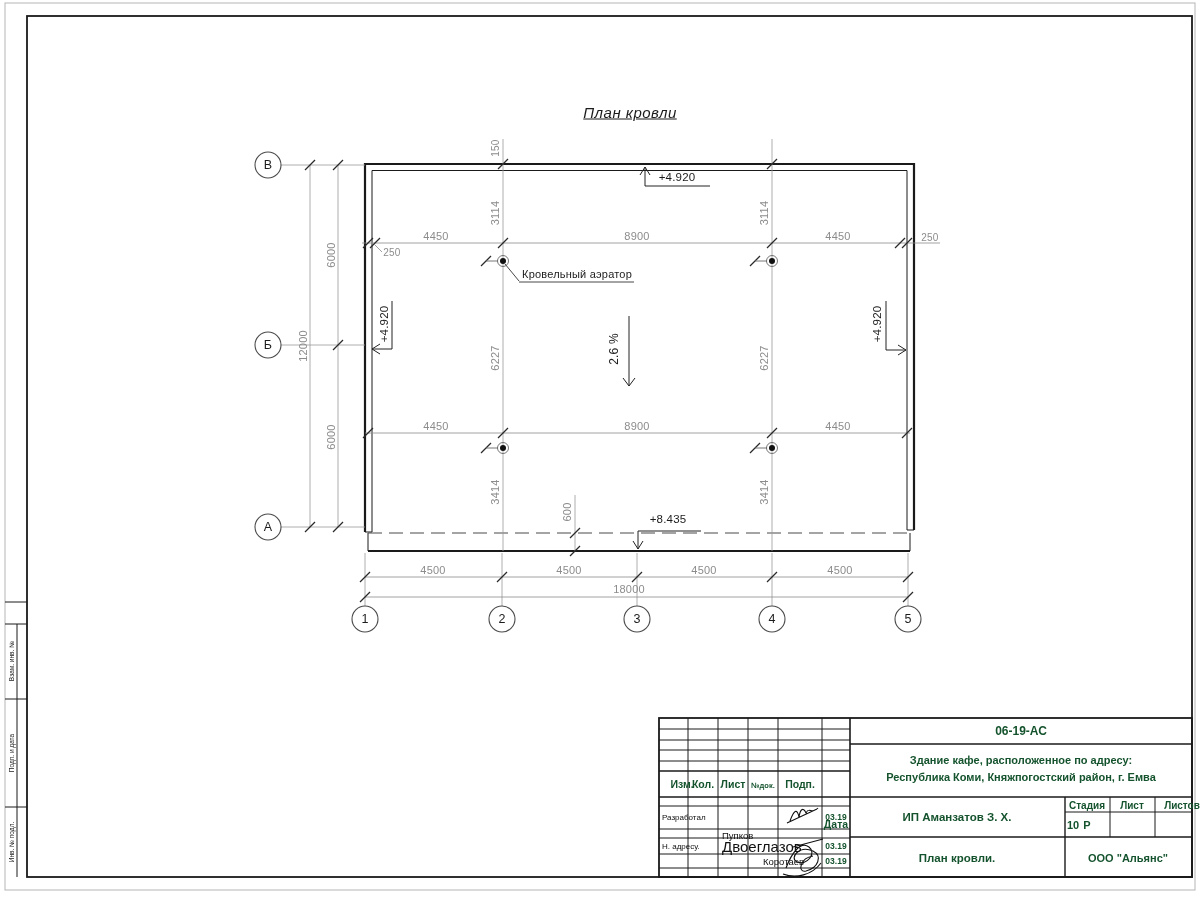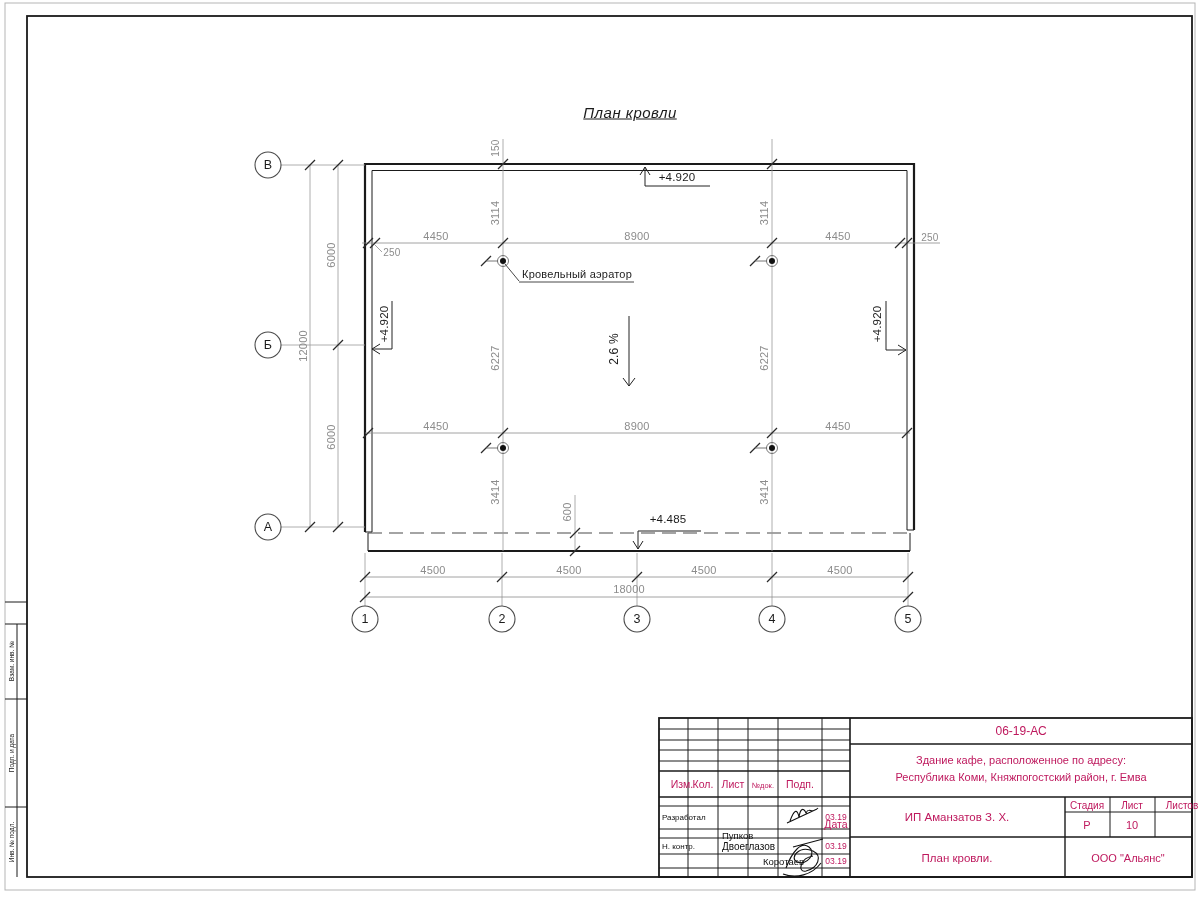--- a/index.html
+++ b/index.html
@@ -6,21 +6,21 @@
   #page{position:relative;width:1200px;height:900px;background:#fff;overflow:hidden;
         font-family:"Liberation Sans",sans-serif;}
   svg{position:absolute;left:0;top:0;}
   .lbl{position:absolute;transform:translate(-50%,-50%);white-space:nowrap;
        font-size:11px;color:#8c8c8c;letter-spacing:.2px;}
   .rot{transform:translate(-50%,-50%) rotate(-90deg);}
   .dk{color:#1c1c1c;}
   .sm{font-size:10px;}
   .title{font-size:15px;font-style:italic;text-decoration:underline;color:#1c1c1c;letter-spacing:.5px;}
   .ax{font-size:12.5px;color:#1c1c1c;}
-  .tb{position:absolute;transform:translate(-50%,-50%);white-space:nowrap;color:#be185d;}
+  .tb{position:absolute;transform:translate(-50%,-50%);white-space:nowrap;color:#14532d;font-weight:bold;}
   .tbl{position:absolute;white-space:nowrap;color:#111;transform:translate(0,-50%);}
   .stamp{position:absolute;transform:translate(-50%,-50%) rotate(-90deg);white-space:nowrap;
          font-size:6.5px;color:#222;}
 </style>
 </head>
 <body>
 
 <div id="page">
 
   <svg width="1200" height="900" viewBox="0 0 1200 900">
@@ -204,21 +204,21 @@
   <span class="lbl" style="left:838px;top:426px;">4450</span>
 
   <span class="lbl rot" style="left:567px;top:512px;">600</span>
   <span class="lbl rot" style="left:303px;top:346px;">12000</span>
   <span class="lbl rot" style="left:331px;top:255px;">6000</span>
   <span class="lbl rot" style="left:331px;top:437px;">6000</span>
 
   <span class="lbl dk" style="left:677px;top:177px;font-size:11.5px;">+4.920</span>
   <span class="lbl rot dk" style="left:384px;top:324px;font-size:11.5px;">+4.920</span>
   <span class="lbl rot dk" style="left:877px;top:324px;font-size:11.5px;">+4.920</span>
-  <span class="lbl dk" style="left:668px;top:519px;font-size:11.5px;">+4.485</span>
+  <span class="lbl dk" style="left:668px;top:519px;font-size:11.5px;">+8.435</span>
 
   <span class="lbl rot dk" style="left:614px;top:349px;font-size:12px;">2.6 %</span>
   <span class="lbl dk" style="left:577px;top:274px;font-size:11px;">Кровельный аэратор</span>
 
   <span class="lbl ax" style="left:268px;top:165px;">В</span>
   <span class="lbl ax" style="left:268px;top:345px;">Б</span>
   <span class="lbl ax" style="left:268px;top:527px;">А</span>
   <span class="lbl ax" style="left:365px;top:619px;">1</span>
   <span class="lbl ax" style="left:502px;top:619px;">2</span>
   <span class="lbl ax" style="left:637px;top:619px;">3</span>
@@ -234,37 +234,37 @@
   <span class="tb" style="left:673px;top:784px;font-size:10.5px;margin-left:9px;">Изм.</span>
   <span class="tb" style="left:703px;top:784px;font-size:10.5px;">Кол.</span>
   <span class="tb" style="left:733px;top:784px;font-size:10.5px;">Лист</span>
   <span class="tb" style="left:763px;top:785px;font-size:7.5px;">№док.</span>
   <span class="tb" style="left:800px;top:784px;font-size:10.5px;">Подп.</span>
   <span class="tb" style="left:836px;top:784px;font-size:10.5px;margin-top:40px;">Дата</span>
 
   <span class="tbl" style="left:662px;top:817px;font-size:8px;">Разработал</span>
   <span class="tbl" style="left:722px;top:817px;font-size:9.5px;margin-top:18px;">Пупков</span>
   <span class="tb" style="left:836px;top:817px;font-size:8.5px;">03.19</span>
-  <span class="tbl" style="left:662px;top:846px;font-size:8px;">Н. контр.</span>
-  <span class="tbl" style="left:722px;top:846px;font-size:10px;">Двоеглазов</span>
+  <span class="tbl" style="left:662px;top:846px;font-size:8px;">Н. адресу.</span>
+  <span class="tbl" style="left:722px;top:846px;font-size:15px;">Двоеглазов</span>
   <span class="tb" style="left:836px;top:846px;font-size:8.5px;">03.19</span>
   <span class="tbl" style="left:662px;top:861px;font-size:8px;margin-top:44px;">ГИП</span>
   <span class="tbl" style="left:722px;top:861px;font-size:9.5px;padding-left:41px;">Коротаев</span>
   <span class="tb" style="left:836px;top:861px;font-size:8.5px;">03.19</span>
 
   <span class="tb" style="left:1021px;top:731px;font-size:12px;">06-19-АС</span>
   <span class="tb" style="left:1021px;top:760px;font-size:11px;">Здание кафе, расположенное по адресу:</span>
   <span class="tb" style="left:1021px;top:777px;font-size:11px;">Республика Коми, Княжпогостский район, г. Емва</span>
   <span class="tb" style="left:957px;top:817px;font-size:11.5px;">ИП Аманзатов З. Х.</span>
 
   <span class="tb" style="left:1087px;top:805px;font-size:10px;">Стадия</span>
   <span class="tb" style="left:1132px;top:805px;font-size:10px;">Лист</span>
   <span class="tb" style="left:1182px;top:805px;font-size:10px;">Листов</span>
   <span class="tb" style="left:1087px;top:825px;font-size:11px;">Р</span>
-  <span class="tb" style="left:1132px;top:825px;font-size:11px;">10</span>
+  <span class="tb" style="left:1073px;top:825px;font-size:11px;">10</span>
 
   <span class="tb" style="left:957px;top:858px;font-size:11.5px;">План кровли.</span>
   <span class="tb" style="left:1128px;top:858px;font-size:11px;">ООО "Альянс"</span>
 
   <span class="stamp" style="left:11px;top:661px;">Взам. инв. №</span>
   <span class="stamp" style="left:11px;top:753px;">Подп. и дата</span>
   <span class="stamp" style="left:11px;top:842px;">Инв. № подл.</span>
 
 </div>
 

